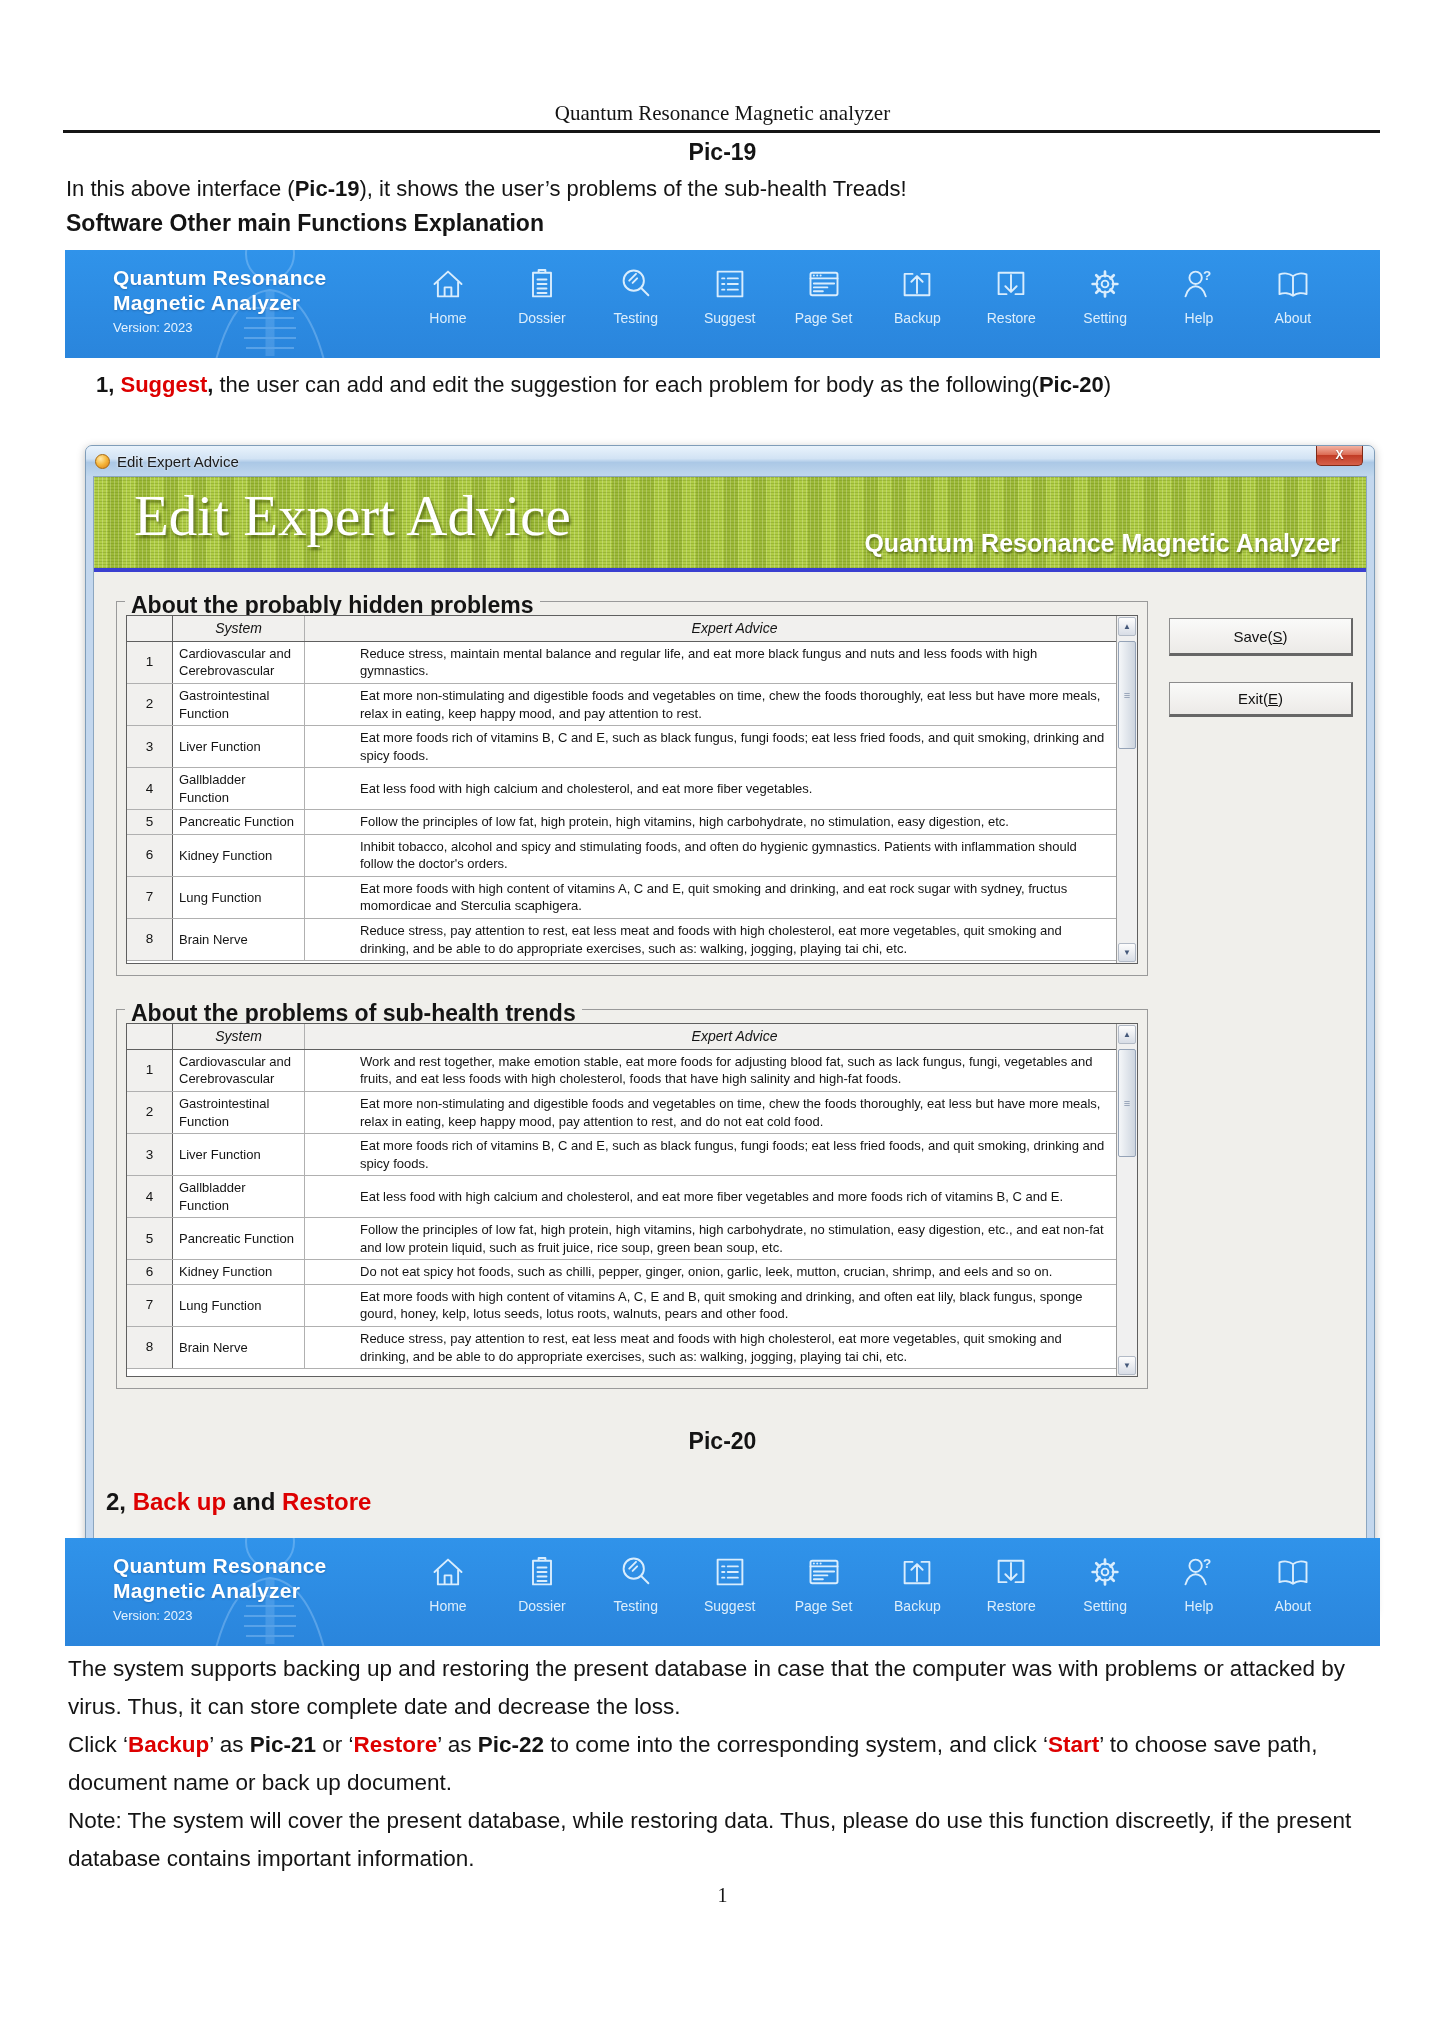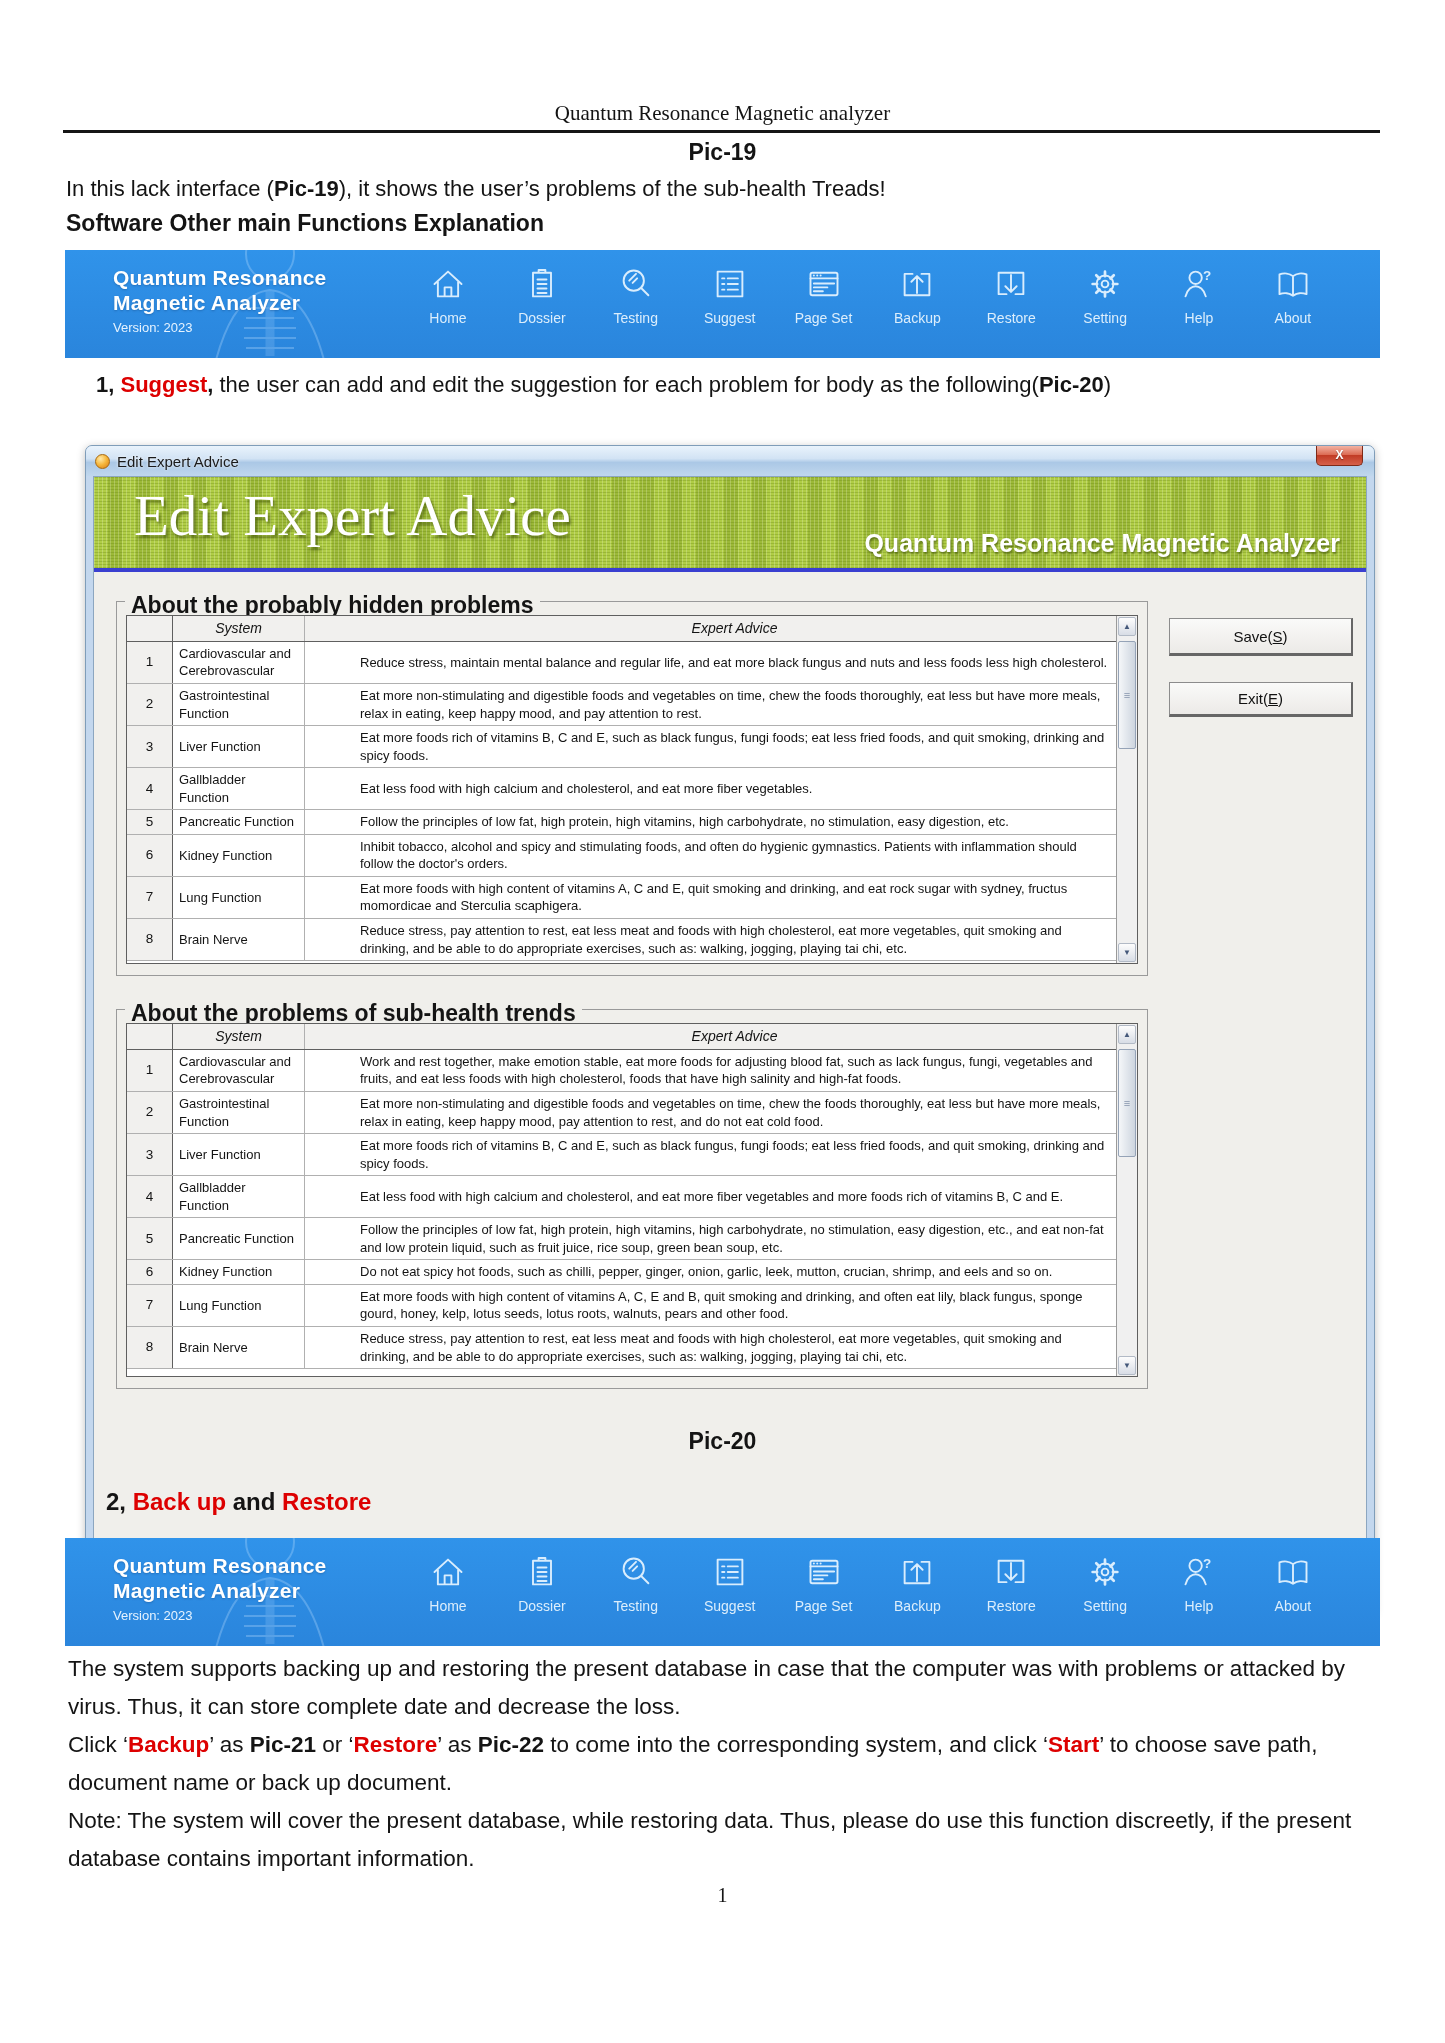--- a/index.html
+++ b/index.html
@@ -146,21 +146,21 @@
       </symbol>
     <symbol id="sym-about" viewBox="0 0 32 32">
         <path d="M16 9c-3-2.5-8-3-12-1.5V25c4-1.5 9-1 12 1.5 3-2.5 8-3 12-1.5V7.5C24 6 19 6.5 16 9z M16 9v17.5"></path>
       </symbol>
   </defs>
 </svg>
 
 <div class="doc-header">Quantum Resonance Magnetic analyzer</div>
 <div class="rule"></div>
 <div class="caption pic19">Pic-19</div>
-<p class="intro"><span>In this lack interface (</span><span class="b">Pic-19</span><span>), it shows the user’s problems of the sub-health Treads!</span></p>
+<p class="intro"><span>In this above interface (</span><span class="b">Pic-19</span><span>), it shows the user’s problems of the sub-health Treads!</span></p>
 <h2 class="section-heading">Software Other main Functions Explanation</h2>
 
 <div class="toolbar tb1">
   <svg class="tb-fig" width="280" height="110" viewBox="0 0 280 110">
     <g stroke="#bfe0ff" fill="none" opacity="0.3" stroke-width="2">
       <ellipse cx="150" cy="4" rx="24" ry="26"></ellipse>
       <path d="M96 110 C110 58 130 42 150 40 C170 42 190 58 204 110"></path>
       <path d="M150 40 v66" stroke-width="9" opacity="0.6"></path>
       <path d="M128 58 h44 M126 68 h48 M124 78 h52 M124 88 h52 M126 98 h48"></path>
     </g>
@@ -256,21 +256,21 @@
         <div class="legend">About the probably hidden problems</div>
         <div class="tbl">
             <div class="tr head">
               <div class="td c-num"></div>
               <div class="td c-sys">System</div>
               <div class="td c-adv">Expert Advice</div>
             </div>
             <div class="tr">
               <div class="td c-num">1</div>
               <div class="td c-sys">Cardiovascular and Cerebrovascular</div>
-              <div class="td c-adv">Reduce stress, maintain mental balance and regular life, and eat more black fungus and nuts and less foods less high cholesterol.</div>
+              <div class="td c-adv">Reduce stress, maintain mental balance and regular life, and eat more black fungus and nuts and less foods with high gymnastics.</div>
             </div>
             <div class="tr">
               <div class="td c-num">2</div>
               <div class="td c-sys">Gastrointestinal Function</div>
               <div class="td c-adv">Eat more non-stimulating and digestible foods and vegetables on time, chew the foods thoroughly, eat less but have more meals, relax in eating, keep happy mood, and pay attention to rest.</div>
             </div>
             <div class="tr">
               <div class="td c-num">3</div>
               <div class="td c-sys">Liver Function</div>
               <div class="td c-adv">Eat more foods rich of vitamins B, C and E, such as black fungus, fungi foods; eat less fried foods, and quit smoking, drinking and spicy foods.</div>

